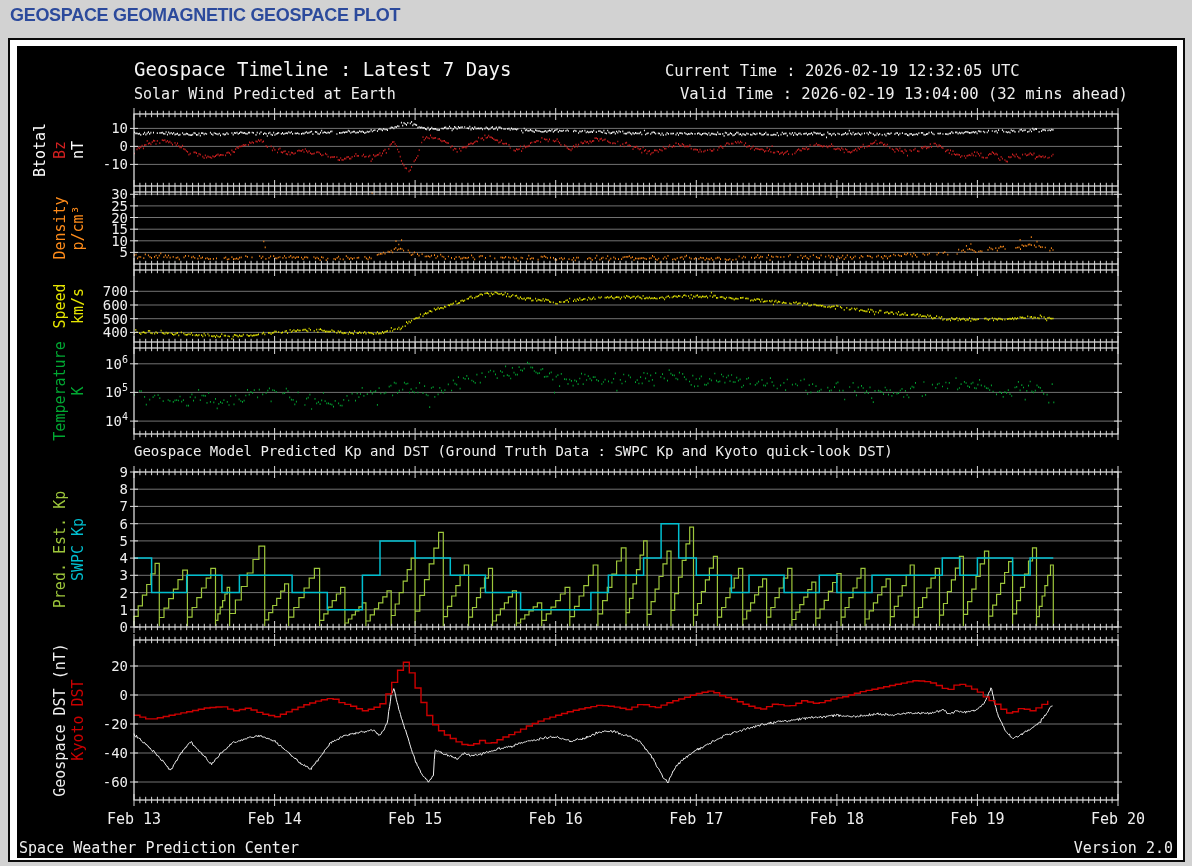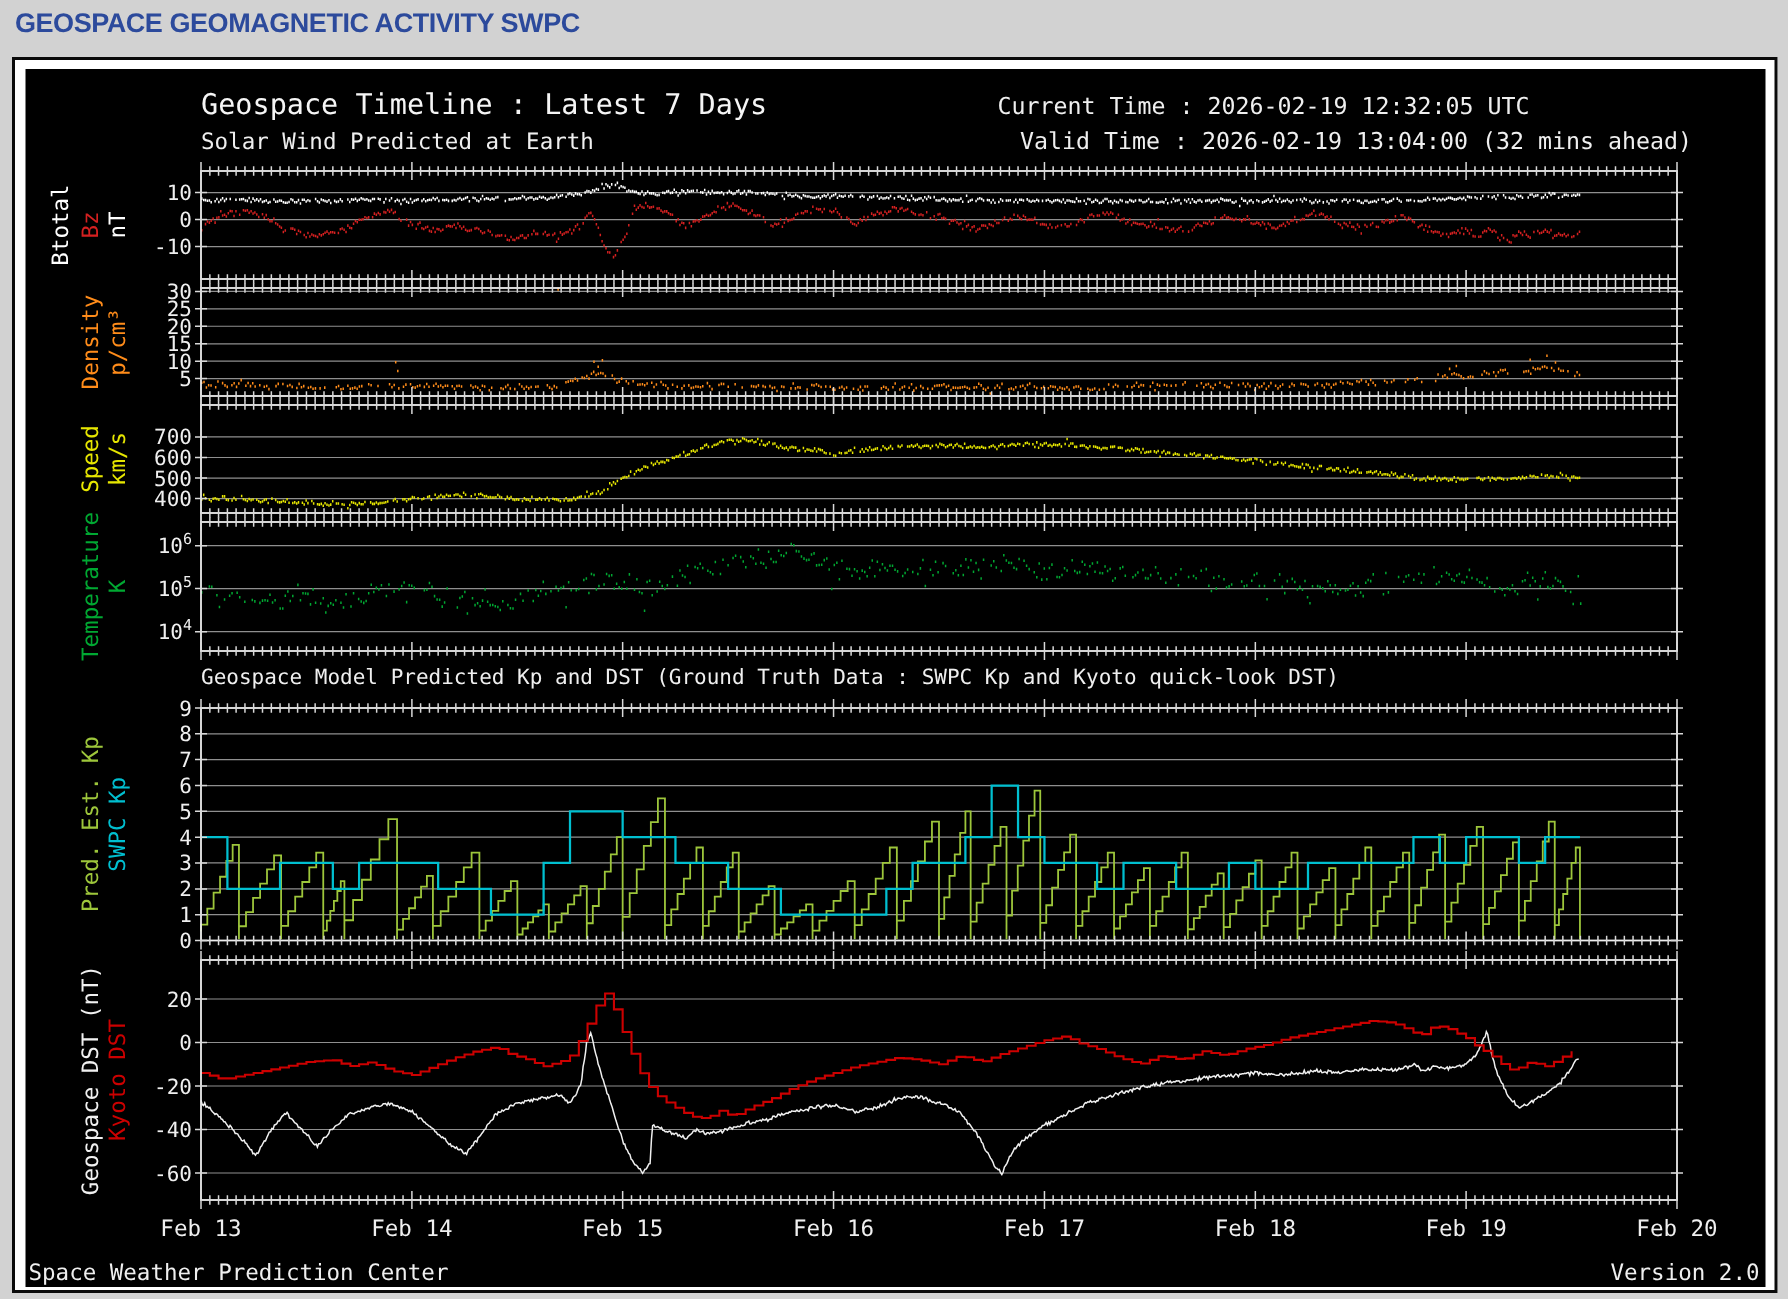--- a/index.html
+++ b/index.html
@@ -10,21 +10,21 @@
   text{font-family:"DejaVu Sans Mono","Liberation Mono",monospace}
   .t19{font-size:19px;fill:#f5f5f5}
   .t155{font-size:15.5px;fill:#efefef}
   .t15{font-size:15px;fill:#efefef}
   .t14{font-size:14px;fill:#efefef}
   .end{text-anchor:end}
 </style>
 </head>
 <body>
 
-<div class="titlebar">GEOSPACE GEOMAGNETIC ACTIVITY SWPC</div>
+<div class="titlebar">GEOSPACE GEOMAGNETIC GEOSPACE PLOT</div>
 
 <div class="frame">
   <div class="surface">
     <svg id="plot" width="1160" height="812" viewBox="0 0 1160 812">
       <g id="gfx">
           <g></g>
           <path d="M117 82.4H1101" stroke="#8f8f8f" stroke-width="0.8"></path>
           <path d="M117 100.4H1101" stroke="#8f8f8f" stroke-width="0.8"></path>
           <path d="M117 118.4H1101" stroke="#8f8f8f" stroke-width="0.8"></path>
           <g>

